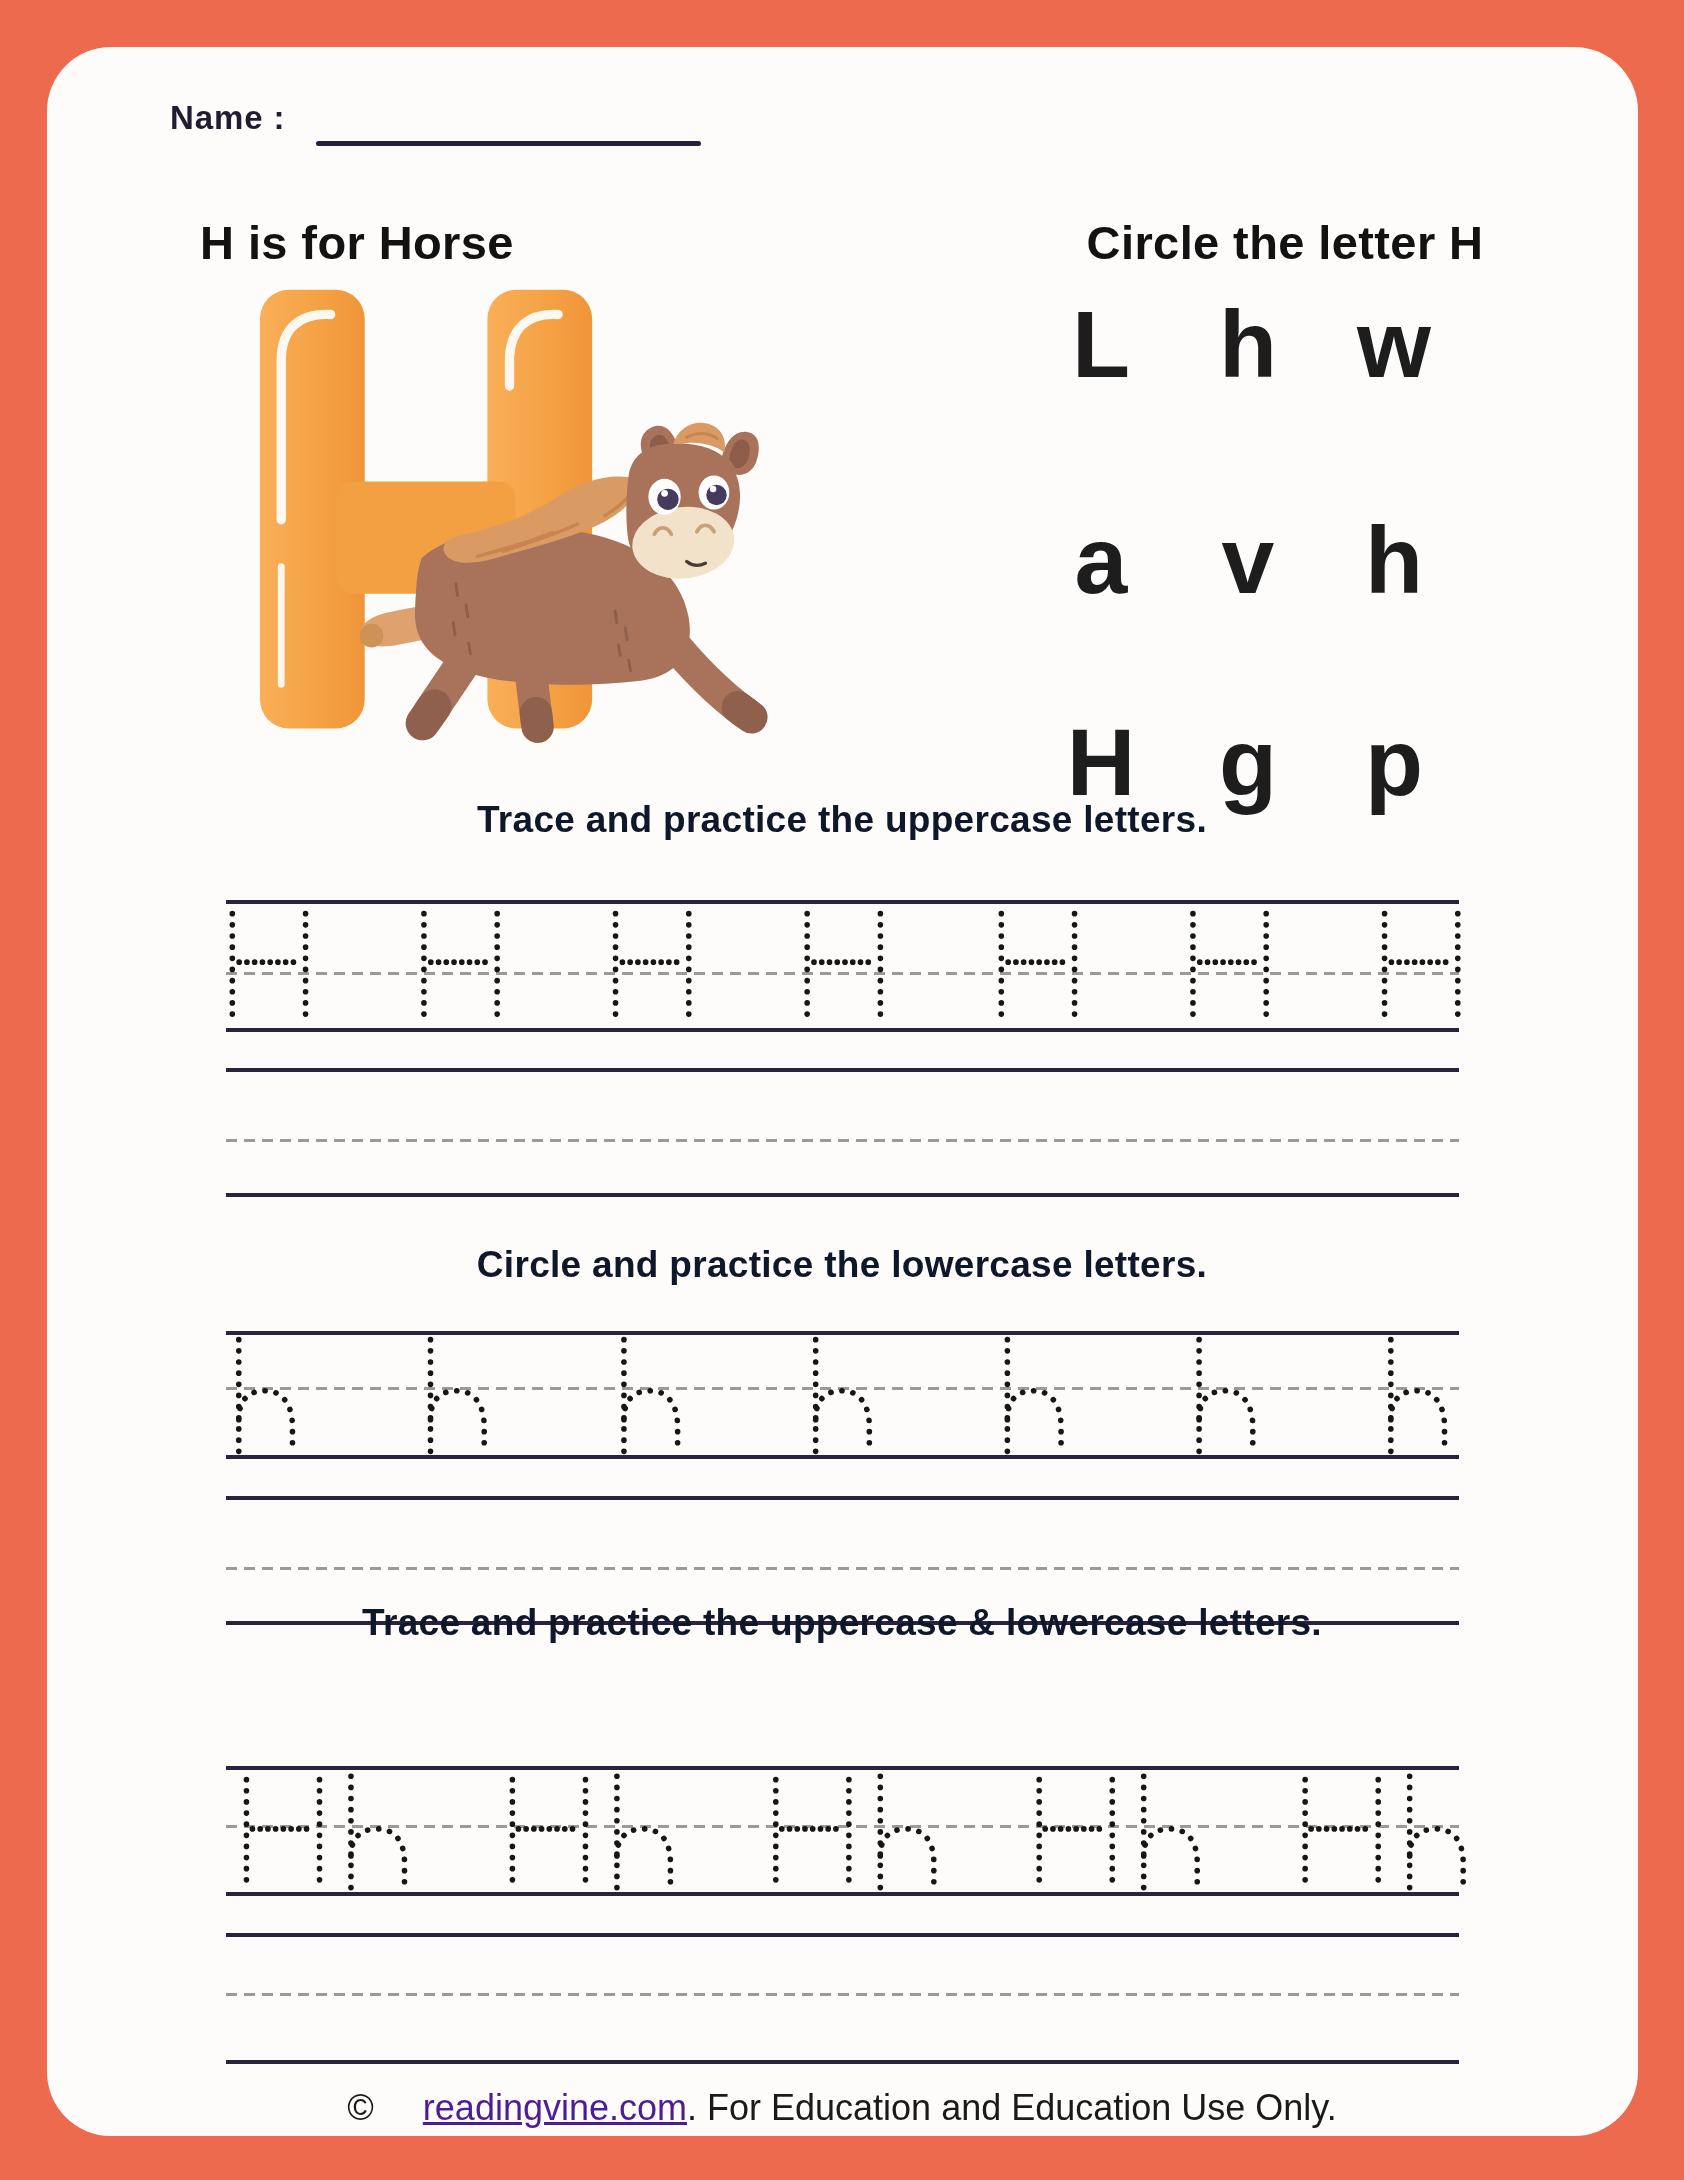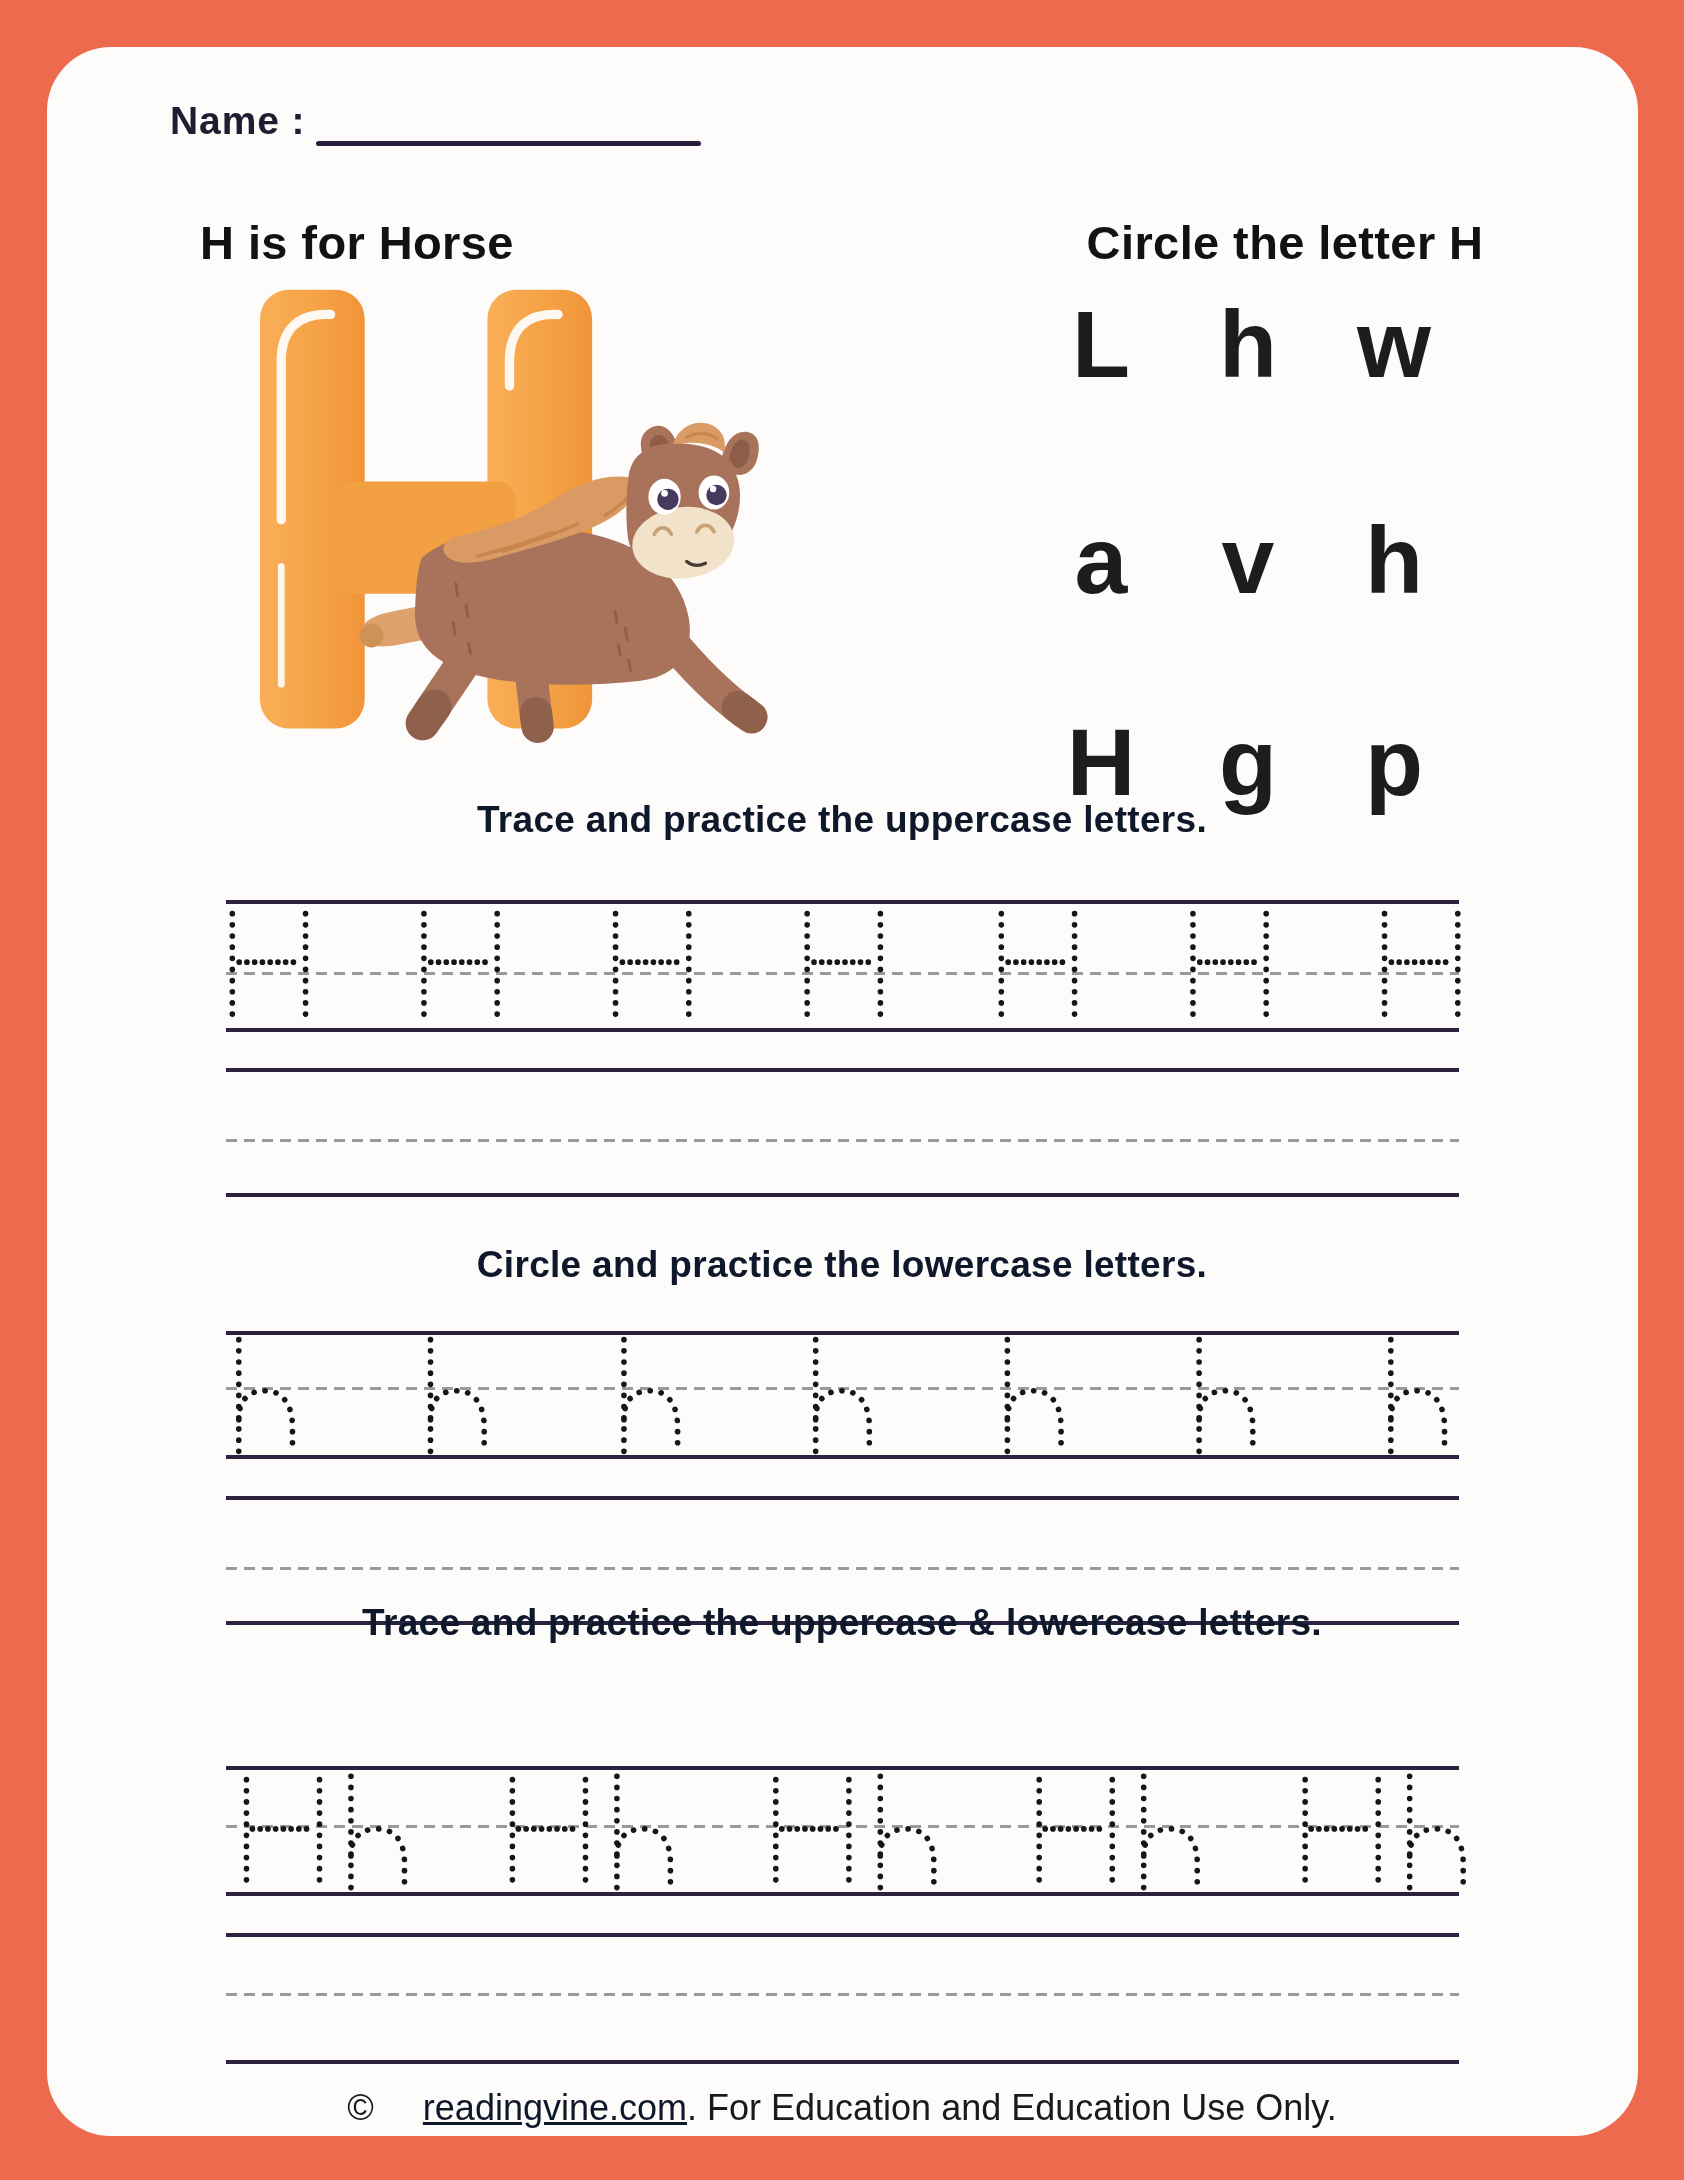--- a/index.html
+++ b/index.html
@@ -9,21 +9,21 @@
     font-family:"Liberation Sans", sans-serif;
     color:#1A1A1A;
   }
   .card{
     position:absolute;left:47px;top:47px;width:1591px;height:2089px;
     background:#FEFCFA;border-radius:64px;
   }
   .abs{position:absolute;}
   .centered{transform:translateX(-50%);white-space:nowrap;}
 
-  .name-label{left:170px;top:99px;font-size:39px;font-weight:600;color:#221C33;letter-spacing:0.9px;}
+  .name-label{left:170px;top:99px;font-size:33px;font-weight:600;color:#221C33;letter-spacing:0.9px;}
   .name-line{left:316px;top:141px;width:385px;height:5.1px;background:#2A1E3F;border-radius:2.6px;}
 
   .title{font-size:47px;font-weight:700;color:#121212;letter-spacing:0.4px;top:215px;margin-left:44px;}
   .title-left{left:313px;}
   .title-right{left:1241px;}
 
   .grid-letter{
     font-size:95px;font-weight:700;color:#1D1D1D;line-height:1;
     background:none;border:none;padding:0;cursor:pointer;
     font-family:"Liberation Sans", sans-serif;
@@ -40,21 +40,21 @@
   }
   .midline{
     position:absolute;left:0;right:0;height:3.4px;
     background:repeating-linear-gradient(90deg,#9A9A9A 0 11px,transparent 11px 18px);
   }
   svg.trace-letters{left:226px;overflow:visible;}
   .dots{fill:none;stroke:#161616;stroke-linecap:round;stroke-width:6.6;stroke-dasharray:0.1 13;}
   .dots-bar{fill:none;stroke:#161616;stroke-linecap:round;stroke-width:6.6;stroke-dasharray:0.1 9;}
 
   .footer{left:842px;top:2087px;font-size:36px;color:#1A1A1A;}
-  .footer a{color:#0f172a;text-decoration:underline;cursor:pointer;margin-left:39px;}
+  .footer a{color:#4c1d95;text-decoration:underline;cursor:pointer;margin-left:39px;}
 </style>
 </head>
 <body>
 
 <div class="page">
   <div class="card"></div>
 
   <div class="abs name-label">Name :</div>
   <div class="abs name-line"></div>
 

